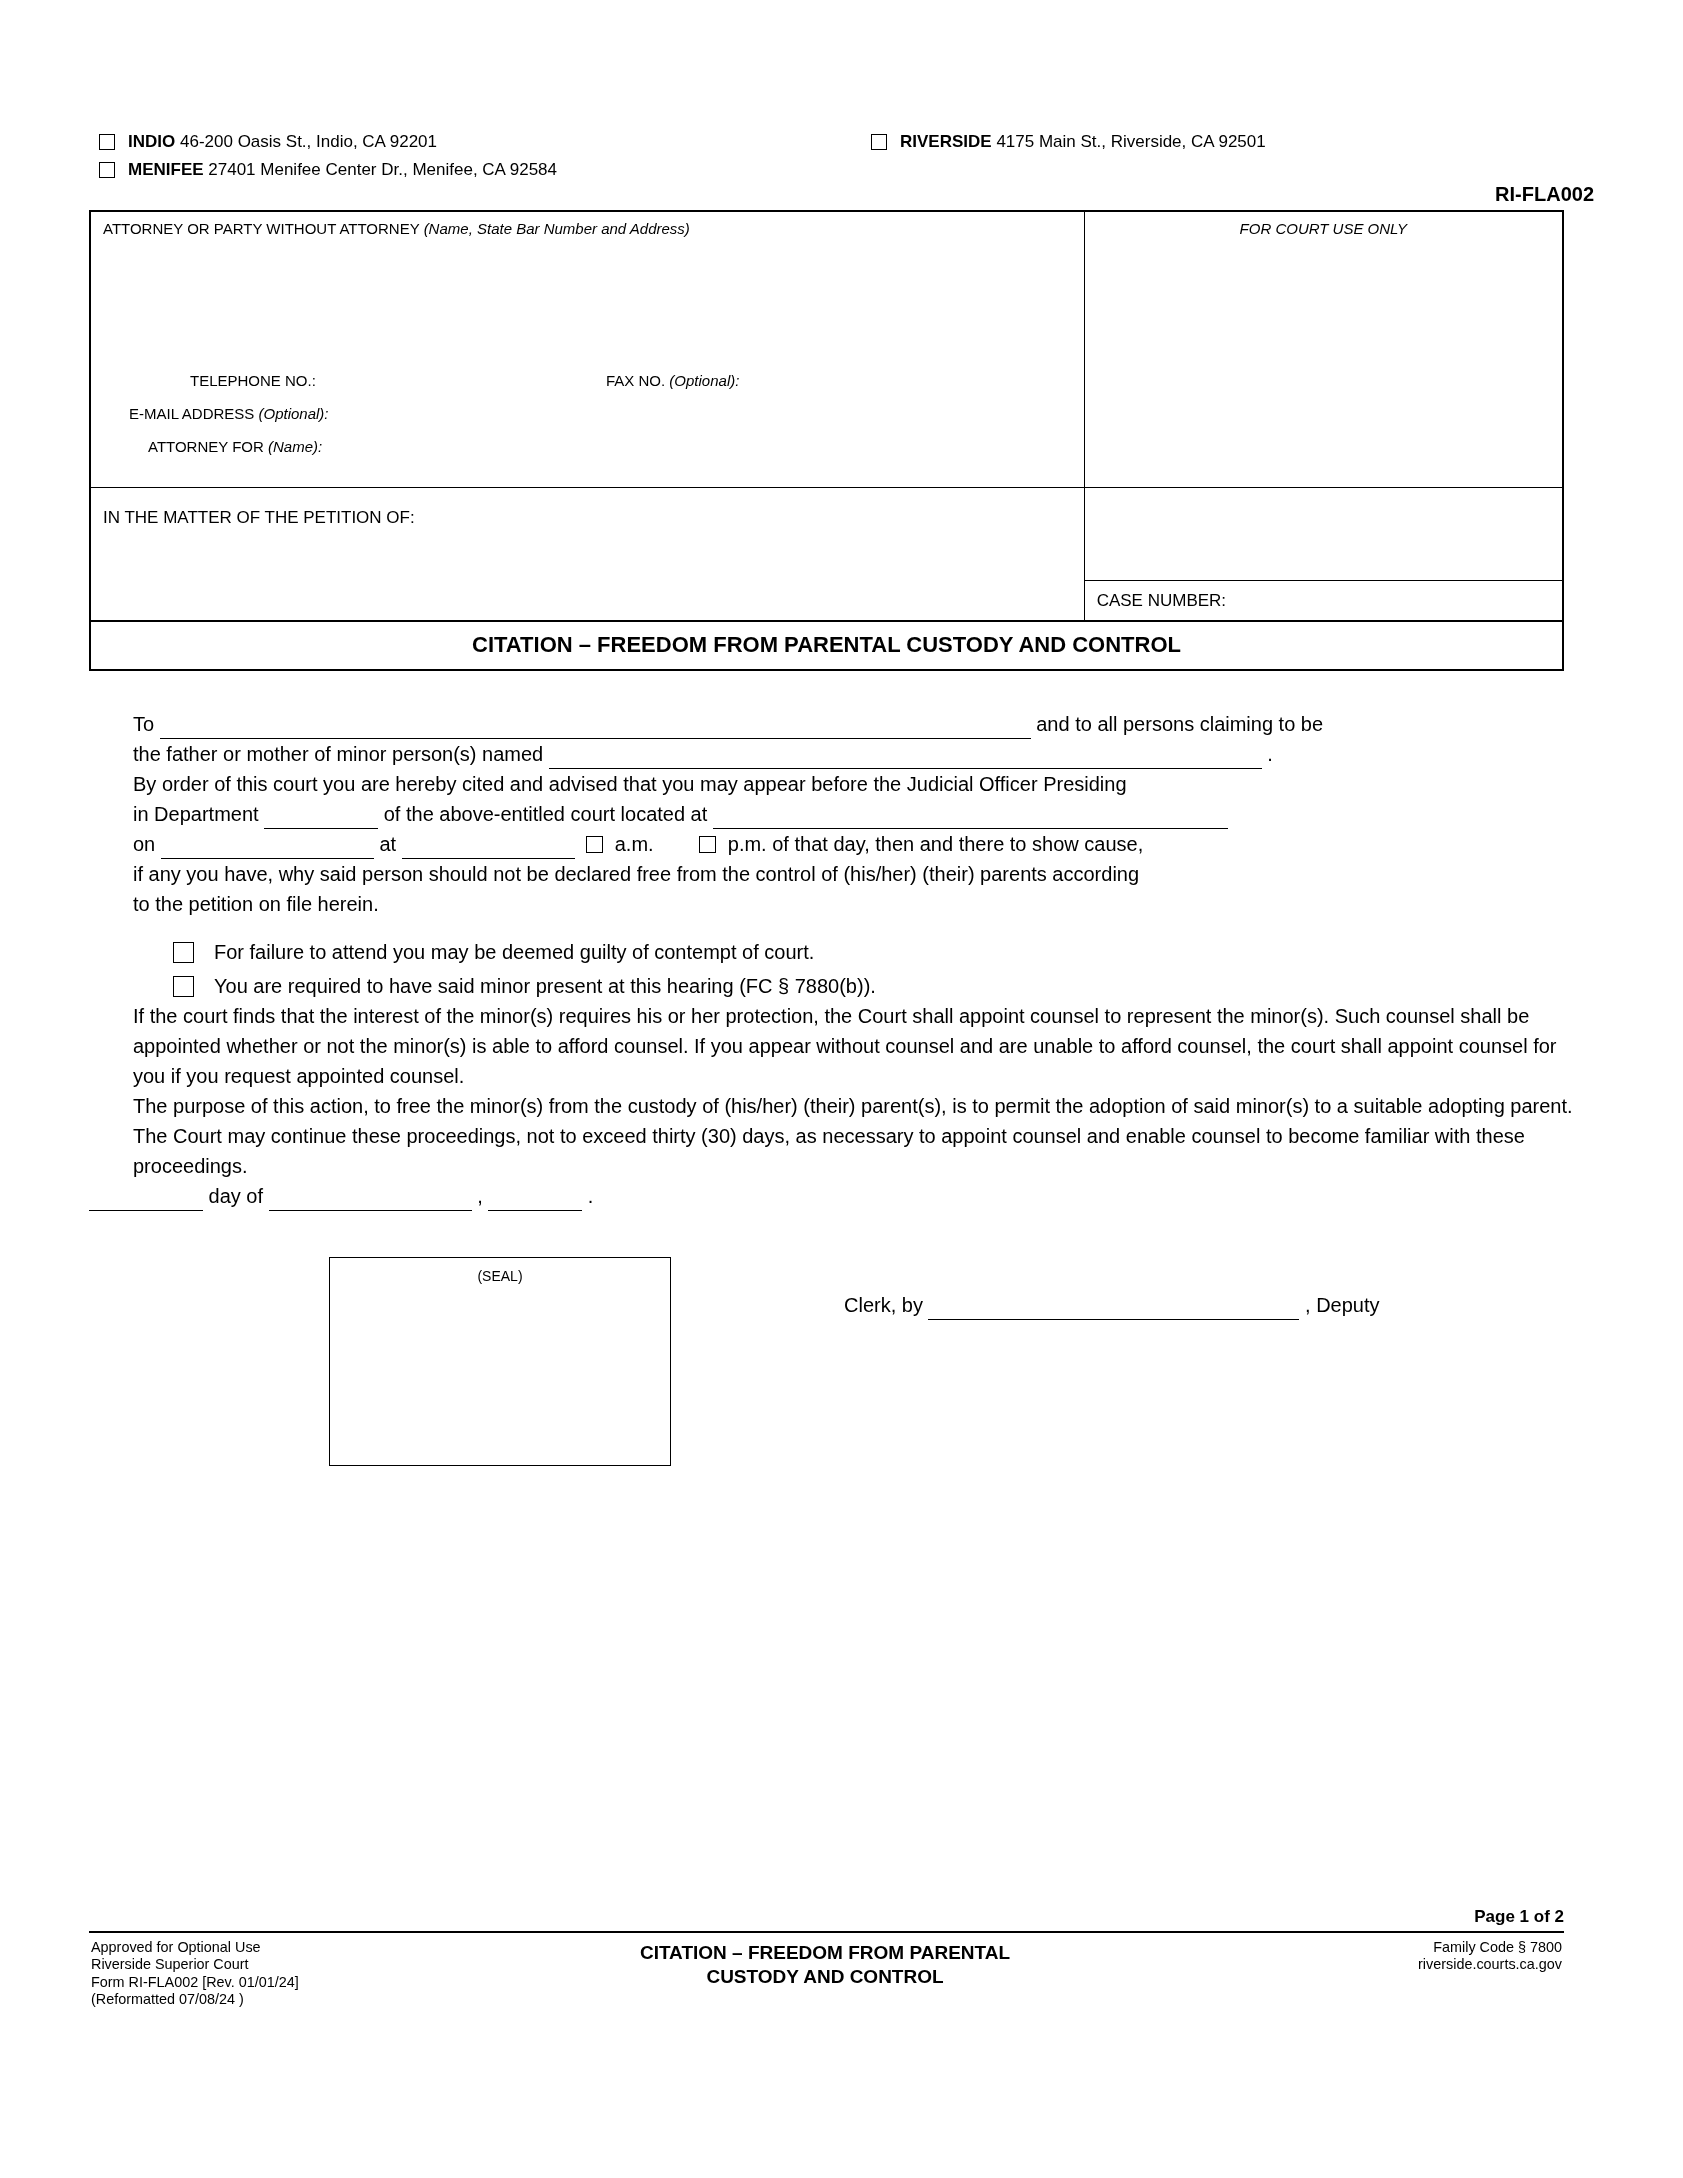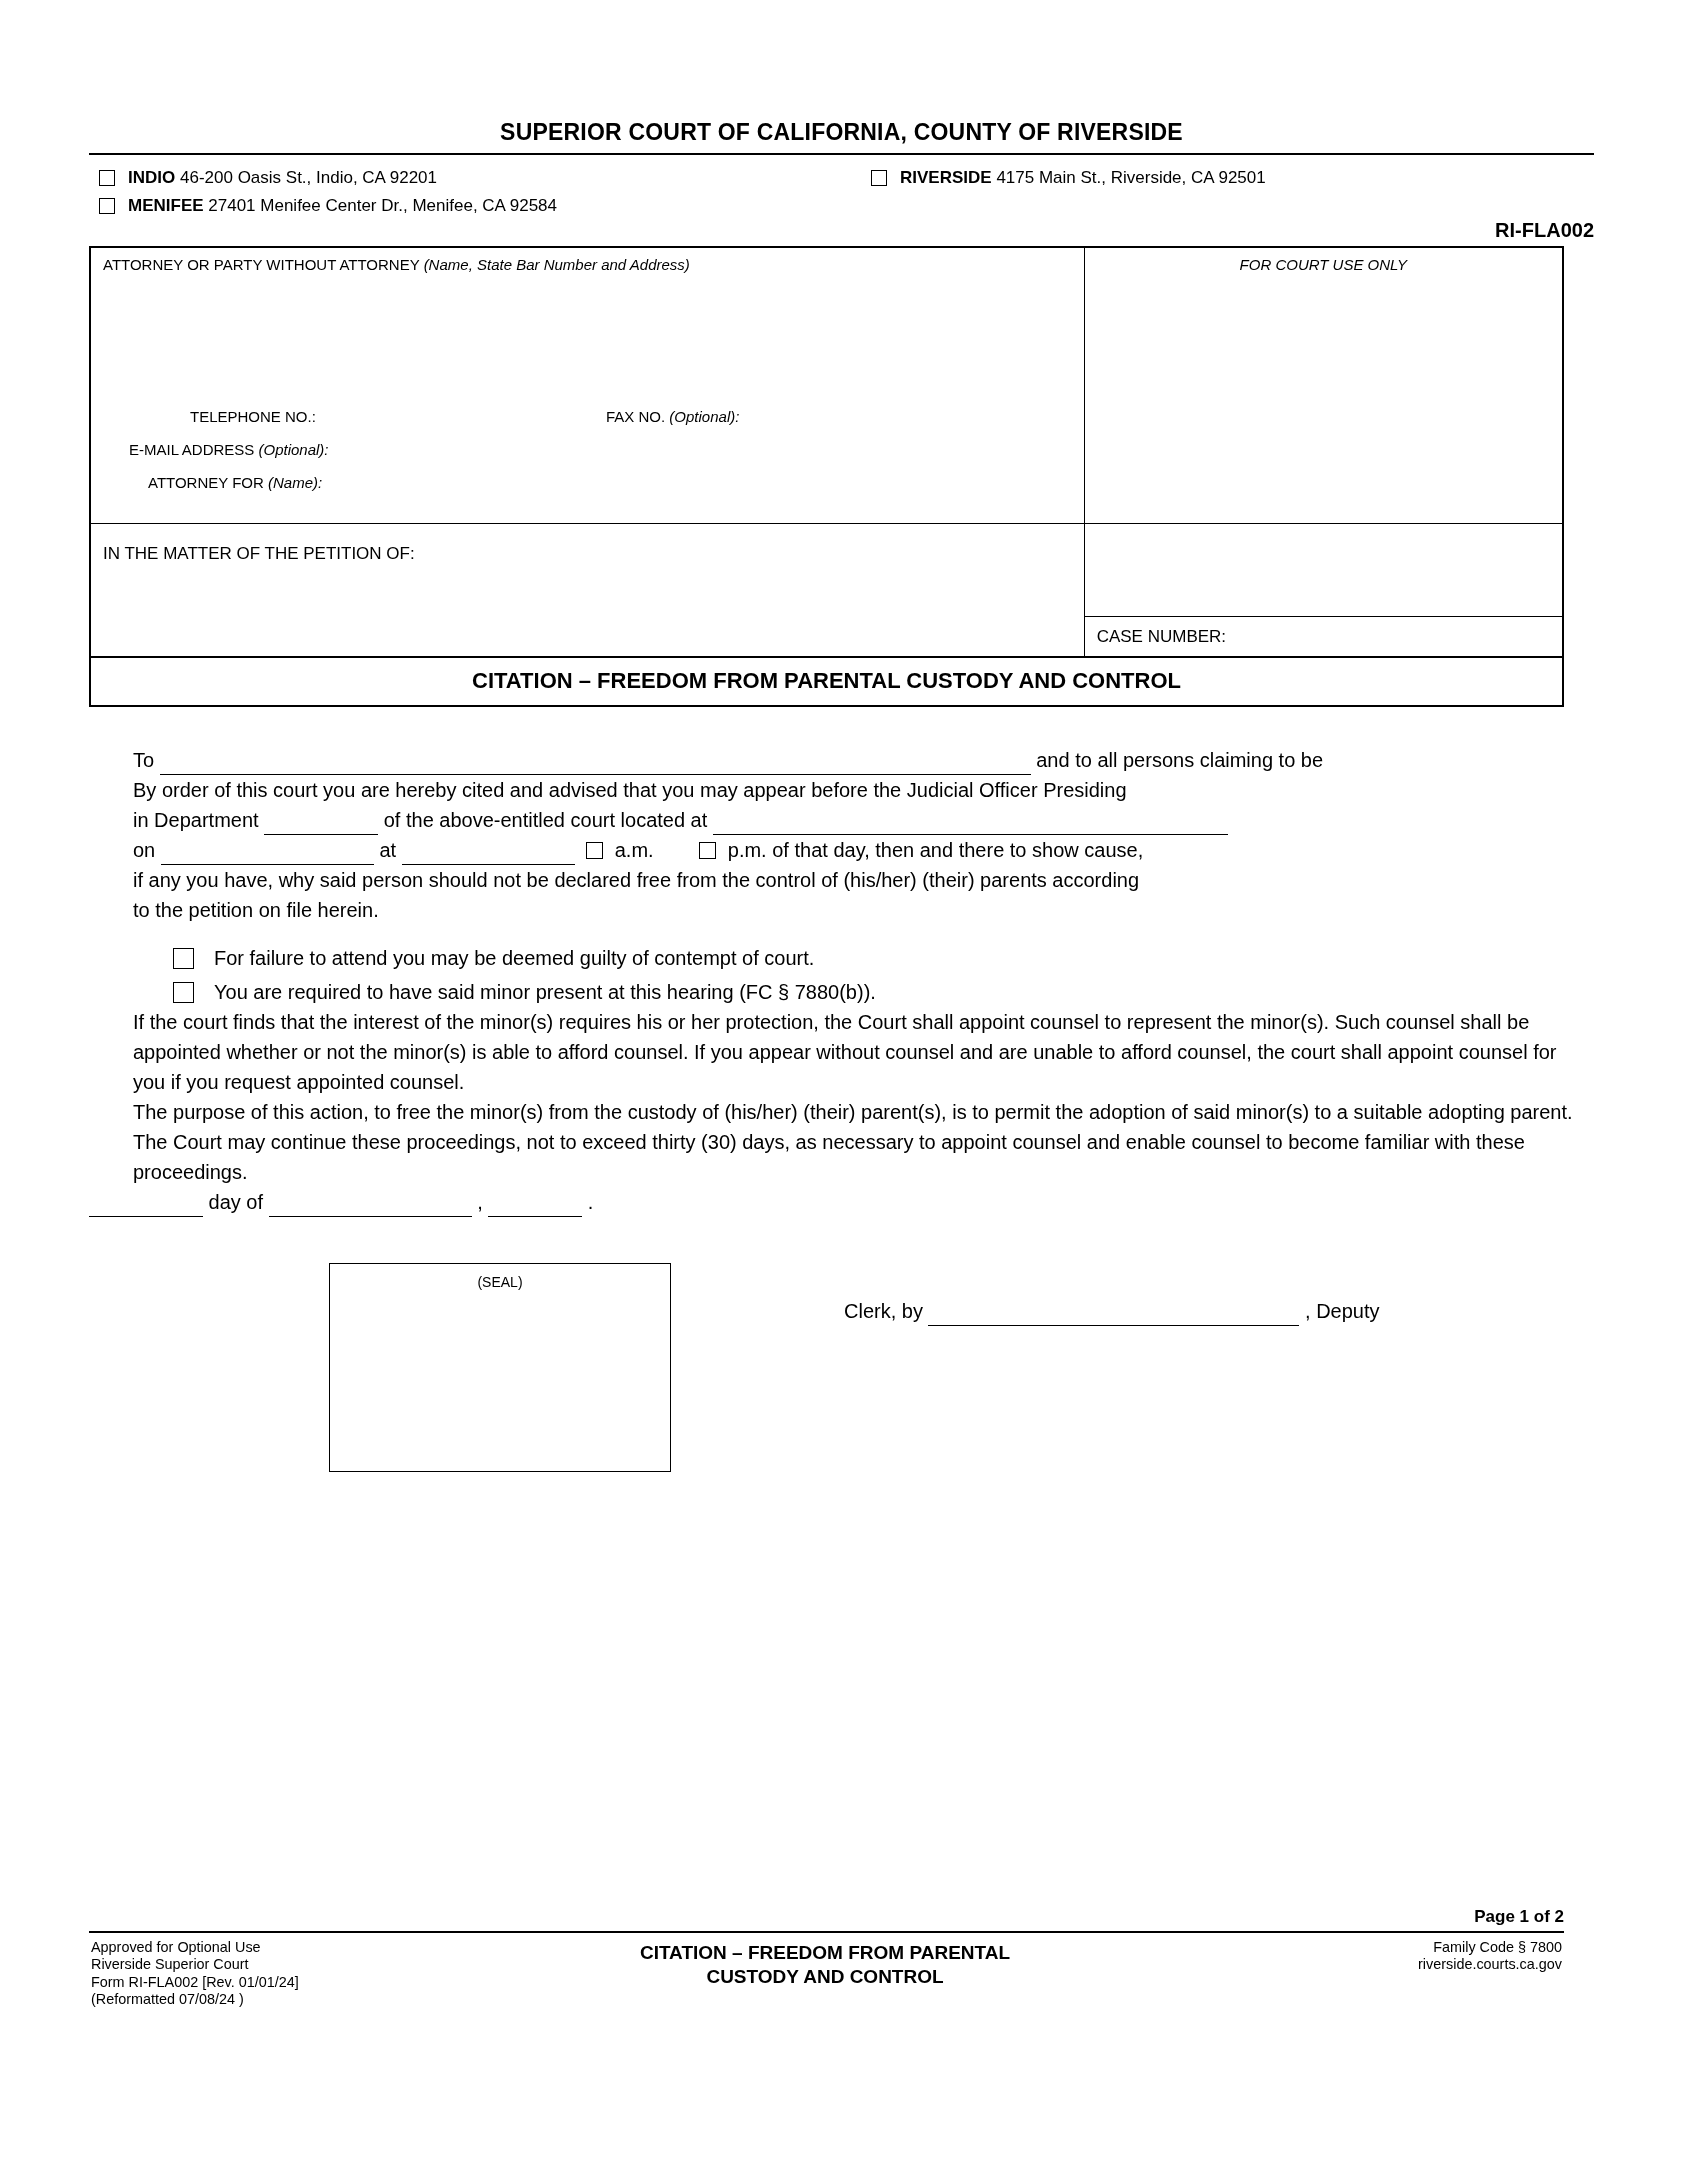--- a/index.html
+++ b/index.html
@@ -253,21 +253,20 @@
     text-align: right;
     line-height: 17.3px;
   }
 </style>
 </head>
 <body>
 
 <div class="page">
   <div class="sheet">
 
-    <div class="court-title">SUPERIOR COURT OF CALIFORNIA, COUNTY OF RIVERSIDE</div>
 
     <div class="loc-rows">
       <div class="loc loc-indio">
         <span class="cb"></span>
         <span><b>INDIO</b>
         <span>46-200 Oasis St., Indio, CA  92201</span></span>
       </div>
       <div class="loc loc-menifee">
         <span class="cb"></span>
         <span><b>MENIFEE</b>
@@ -320,20 +319,25 @@
     </div>
 
     <div class="body">
 
       <p>
         <span>To</span>
         <span class="ul" style="width:871px"></span>
         <span>and to all persons claiming to be</span>
       </p>
 
+      <p>
+        <span>the father or mother of minor person(s) named</span>
+        <span class="ul" style="width:713px"></span>
+        <span>.</span>
+      </p>
 
       <p>By order of this court you are hereby cited and advised that you may appear before the Judicial Officer Presiding</p>
 
       <p>
         <span>in Department</span>
         <span class="ul" style="width:114px"></span>
         <span>of the above-entitled court located at</span>
         <span class="ul" style="width:515px"></span>
       </p>
 

